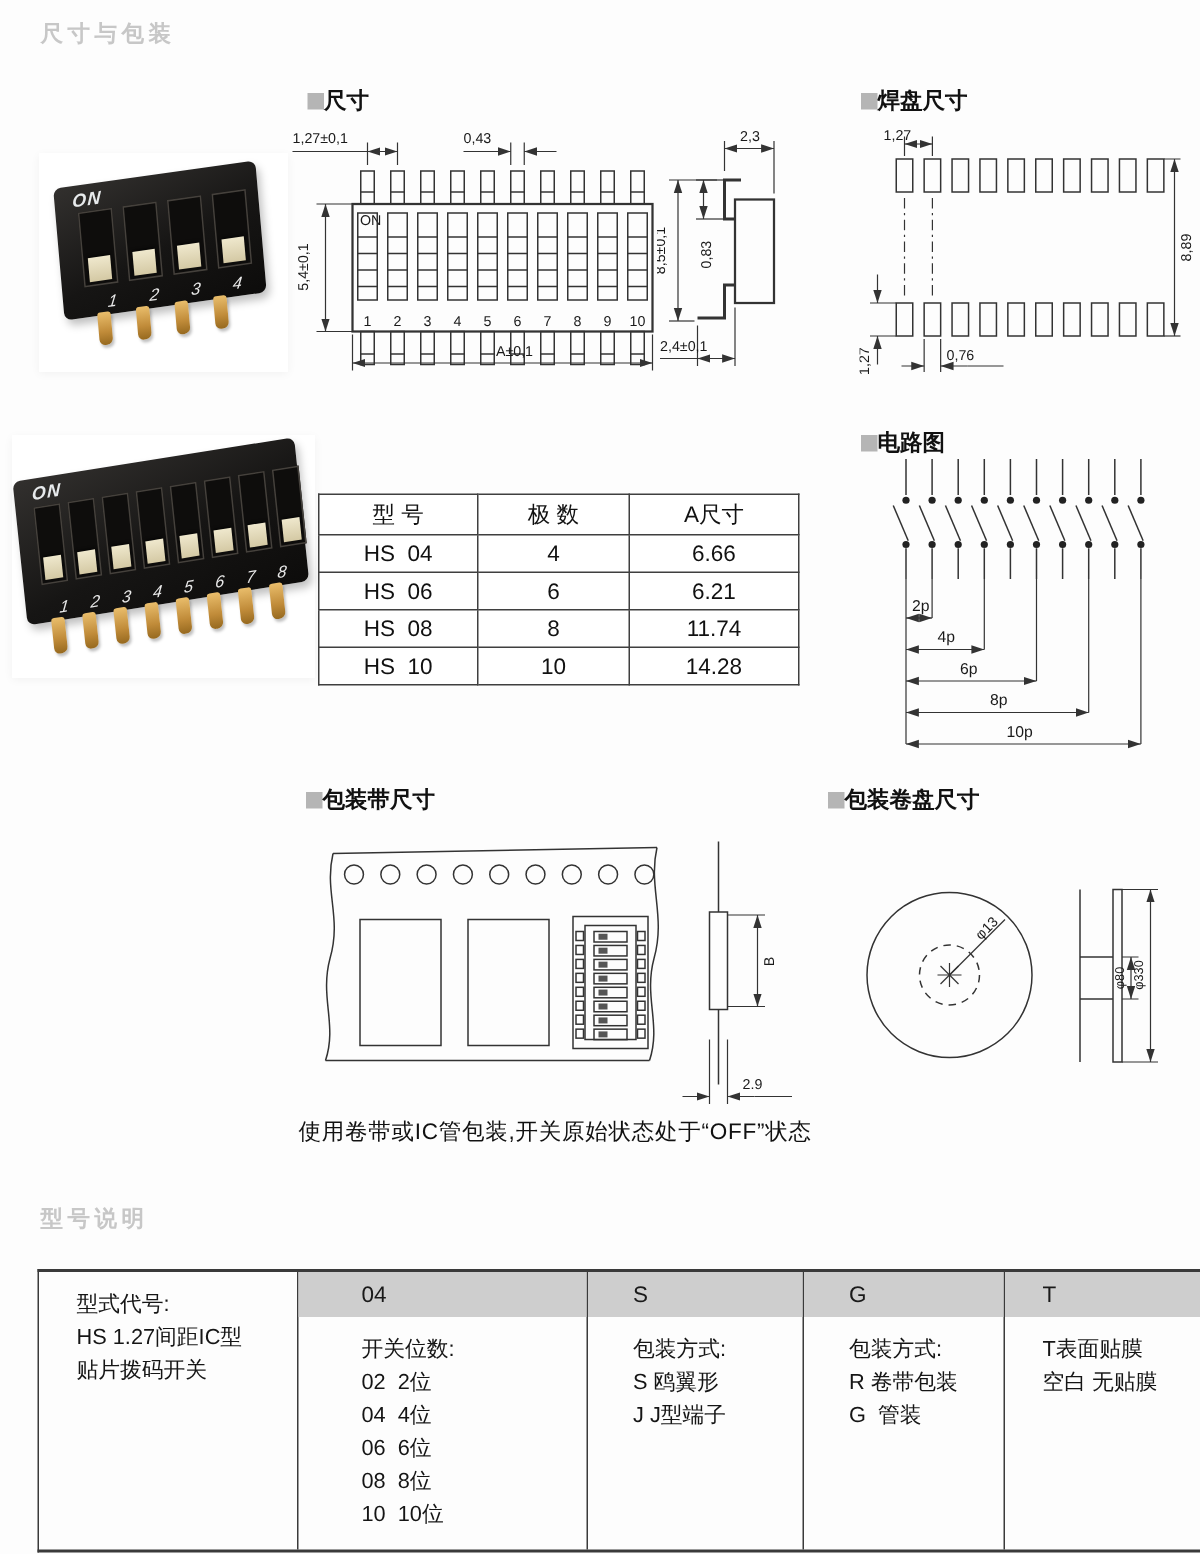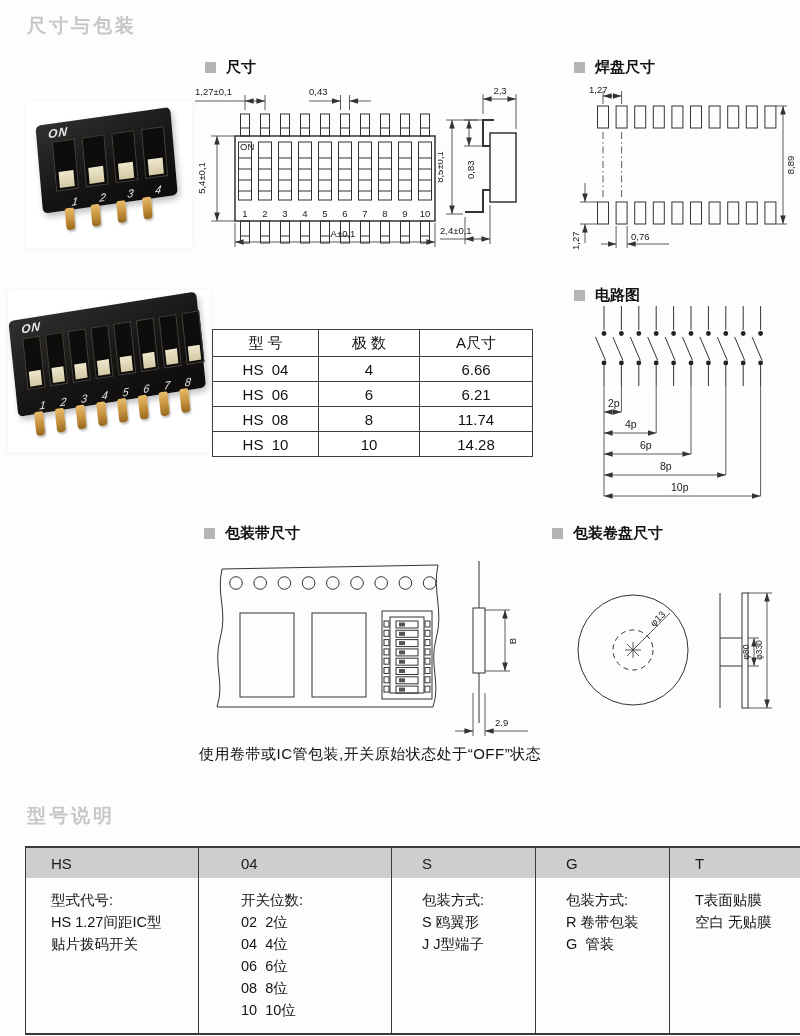--- a/index.html
+++ b/index.html
@@ -1,20 +1,20 @@
 <!DOCTYPE html>
 <html><head>
 <meta charset="utf-8">
 <style>
   html,body{margin:0;padding:0}
   body{width:800px;height:1036px;position:relative;background:#fdfdfd;
        font-family:"Liberation Sans",sans-serif;color:#222;overflow:hidden}
   .abs{position:absolute}
-  .sec-h{font-size:19px;font-weight:bold;color:#c7c7c7;letter-spacing:3px}
-  .sub-h{font-size:15px;font-weight:bold;color:#111;display:flex;align-items:center;gap:10px}
+  .sec-h{font-size:15px;font-weight:bold;color:#c7c7c7;letter-spacing:3px}
+  .sub-h{font-size:15px;font-weight:bold;color:#111;display:flex;align-items:center;gap:0}
   .sub-h .sq{width:11px;height:11px;background:#b5b5b5;display:inline-block}
   
   .d {stroke:#333;stroke-width:1;fill:none}
   .d2{stroke:#333;stroke-width:1.5;fill:none}
   .dm{stroke:#333;stroke-width:0.8;fill:none}
   .dd{stroke:#333;stroke-width:0.8;fill:none;stroke-dasharray:7 3 1.5 3}
   .dsh{stroke:#333;stroke-width:1;fill:none;stroke-dasharray:5 4}
   .lead{stroke:#333;stroke-width:2;fill:none}
   svg text{font-family:"Liberation Sans",sans-serif;fill:#1a1a1a}
   .dt{font-size:9.5px}
@@ -599,21 +599,20 @@
   <line class="dm" x1="197" y1="35" x2="197" y2="150" marker-start="url(#m-rl)" marker-end="url(#m-rl)"></line>
   <text style="font-size:8.5px" text-anchor="middle" x="192" y="92" transform="rotate(-90 192 92)">φ330</text>
 </svg>
 
 <div class="abs note" style="left:199px;top:745px">使用卷带或IC管包装,开关原始状态处于“OFF”状态</div>
 
 <div class="abs sec-h" style="left:27px;top:803px">型号说明</div>
 
 <div class="ctable abs" style="left:25px;top:846px;right:0">
   <div class="ccol" style="width:172px">
-    <div class="chead" style="padding-left:25px">HS</div>
     <div class="cbody" style="padding-left:25px">
       <div class="pre">型式代号:</div>
       <div class="pre">HS 1.27间距IC型</div>
       <div class="pre">贴片拨码开关</div>
     </div>
   </div>
   <div class="ccol" style="width:192px">
     <div class="chead" style="padding-left:42px">04</div>
     <div class="cbody" style="padding-left:42px">
       <div class="pre">开关位数:</div>

